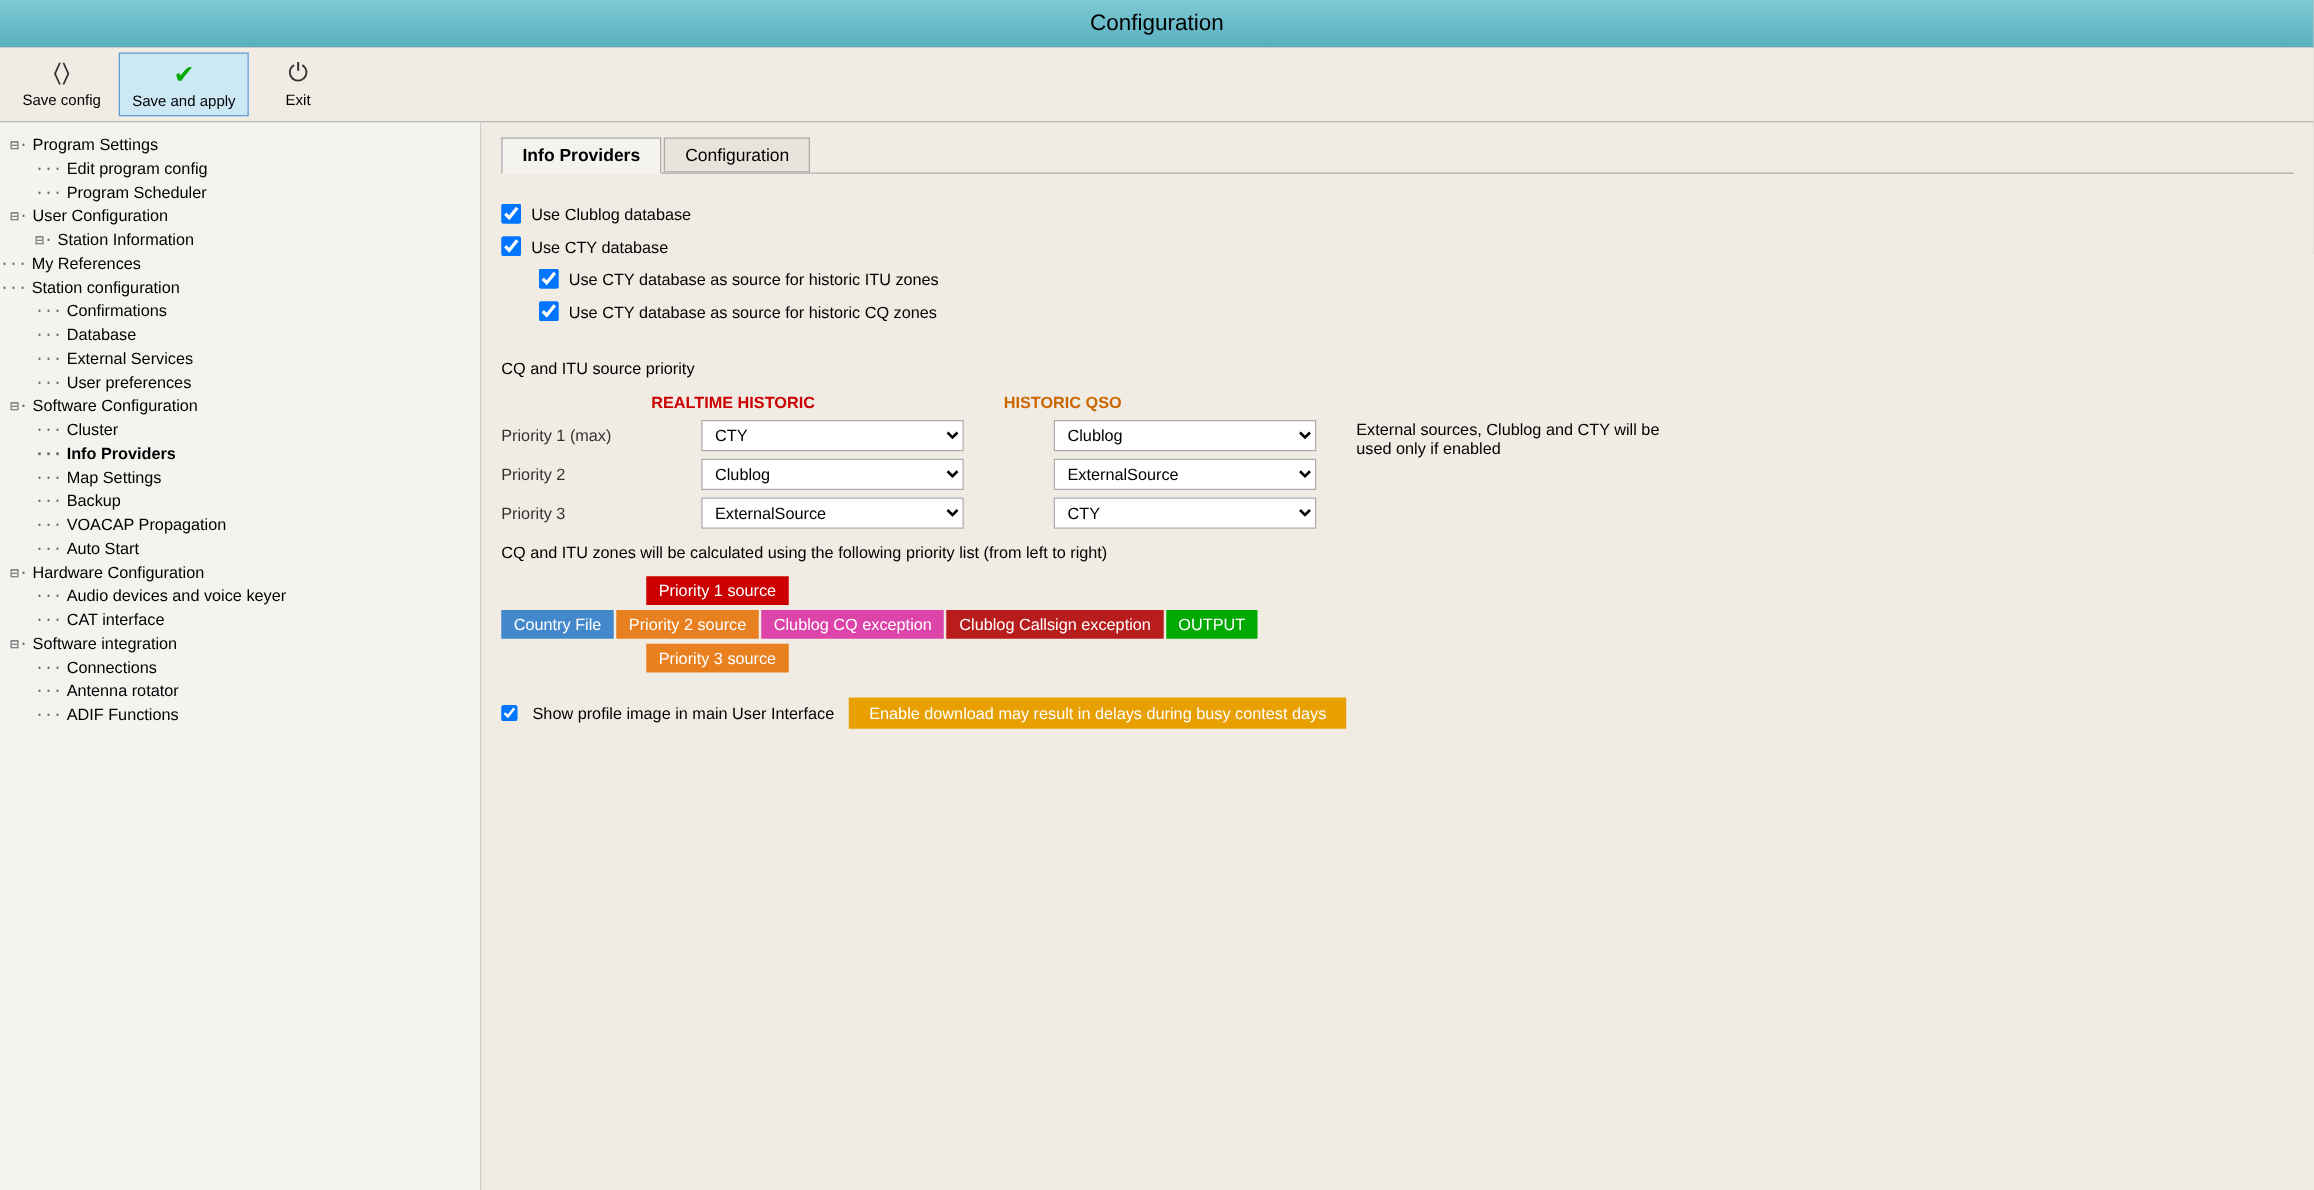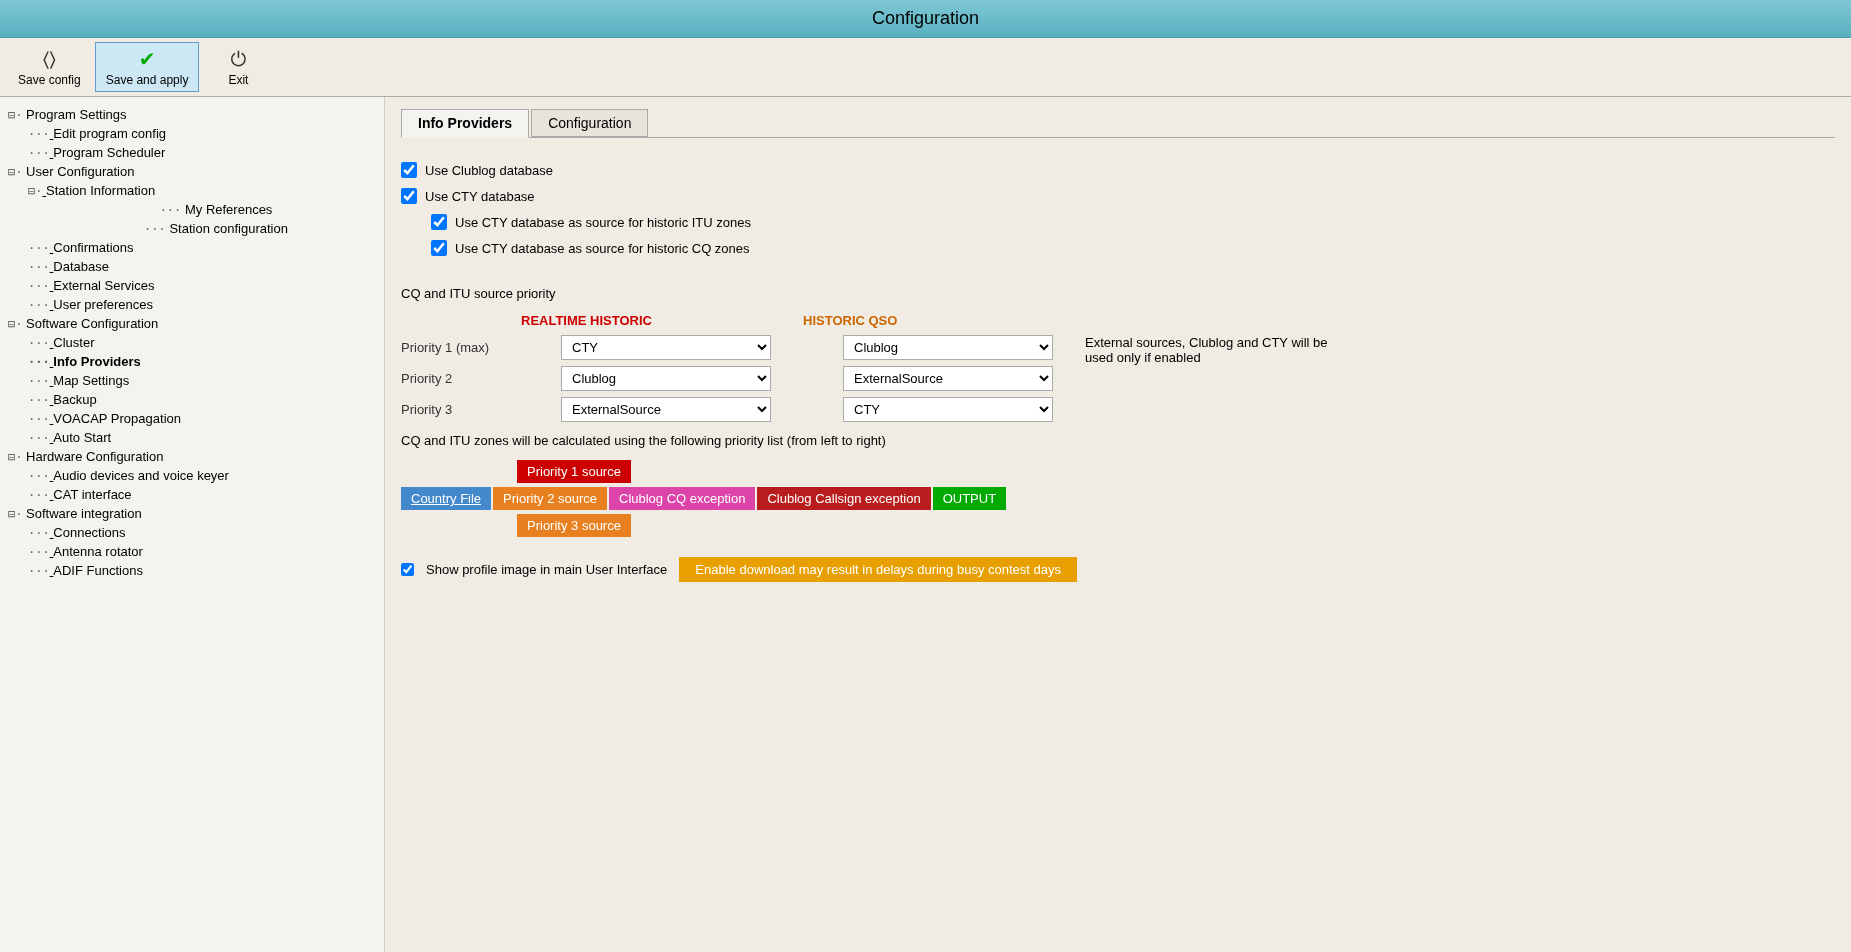--- a/index.html
+++ b/index.html
@@ -86,26 +86,23 @@
       display: inline-block;
     }
 
     .tree-root {
       padding-left: 8px;
       font-weight: normal;
     }
 
     .tree-child-1 {
       padding-left: 28px;
-      text-decoration: underline;
     }
 
     .tree-child-2 {
-      padding-left: 48px;
-      text-align: center;
     }
 
     .tree-prefix {
       color: #666;
       font-family: monospace;
       font-size: 12px;
     }
 
     
     .content {
@@ -230,21 +227,21 @@
 
     .badge {
       padding: 4px 10px;
       font-size: 13px;
       font-weight: normal;
       color: white;
       cursor: default;
       white-space: nowrap;
     }
 
-    .badge-blue { background: #4488cc; text-decoration: underline; }
+    .badge-blue { background: #4488cc; }
     .badge-red { background: #cc0000; }
     .badge-orange { background: #e88020; }
     .badge-pink { background: #dd44aa; }
     .badge-purple { background: #b91c1c; }
     .badge-green { background: #00aa00; }
 
     .show-profile-row {
       display: flex;
       align-items: center;
       margin-top: 20px;

